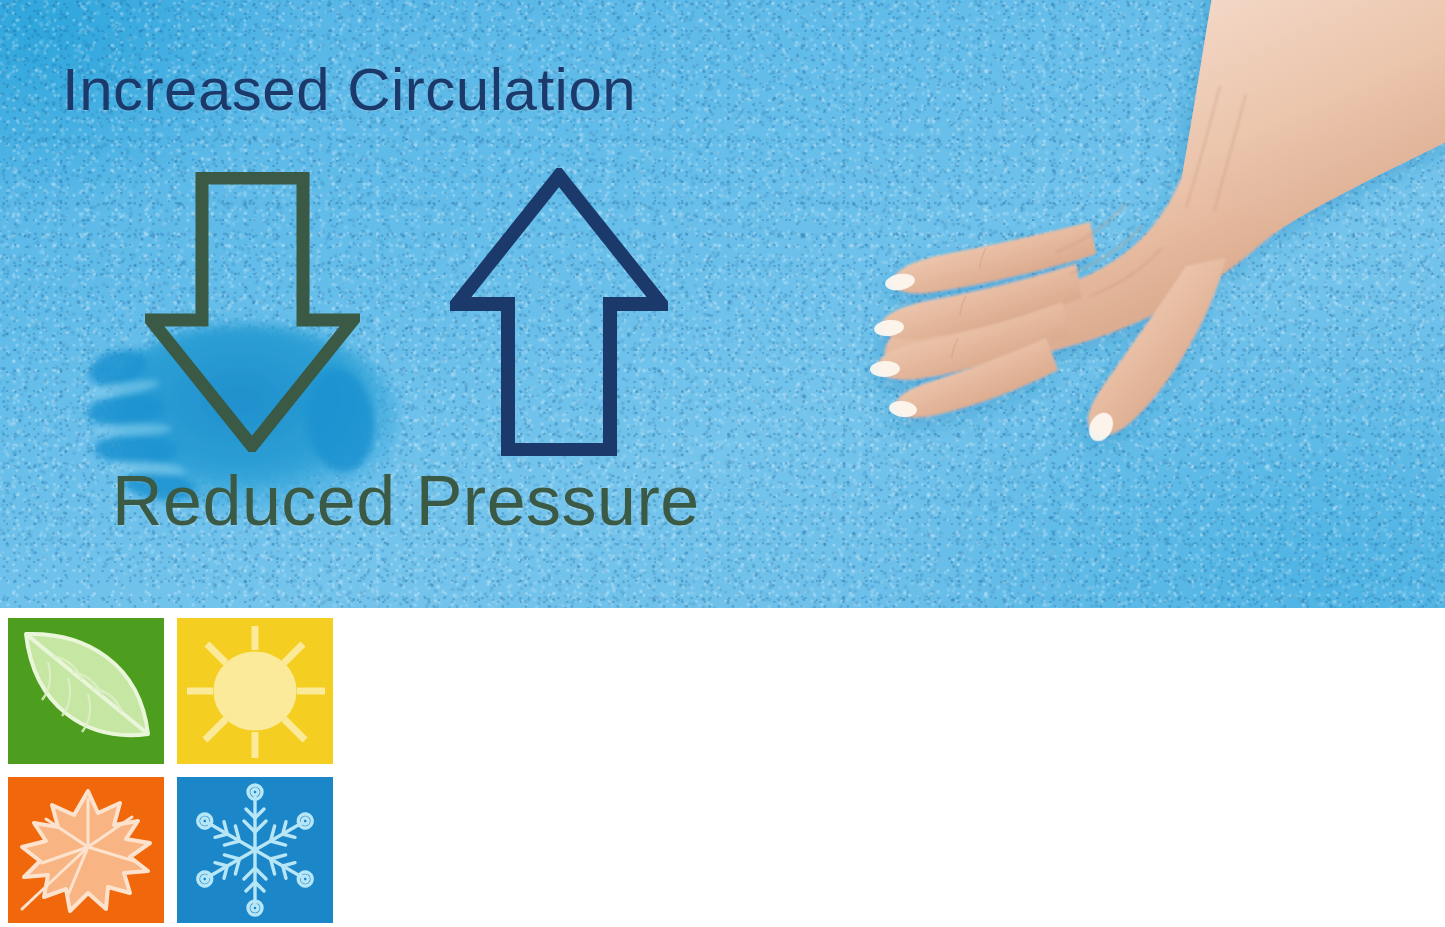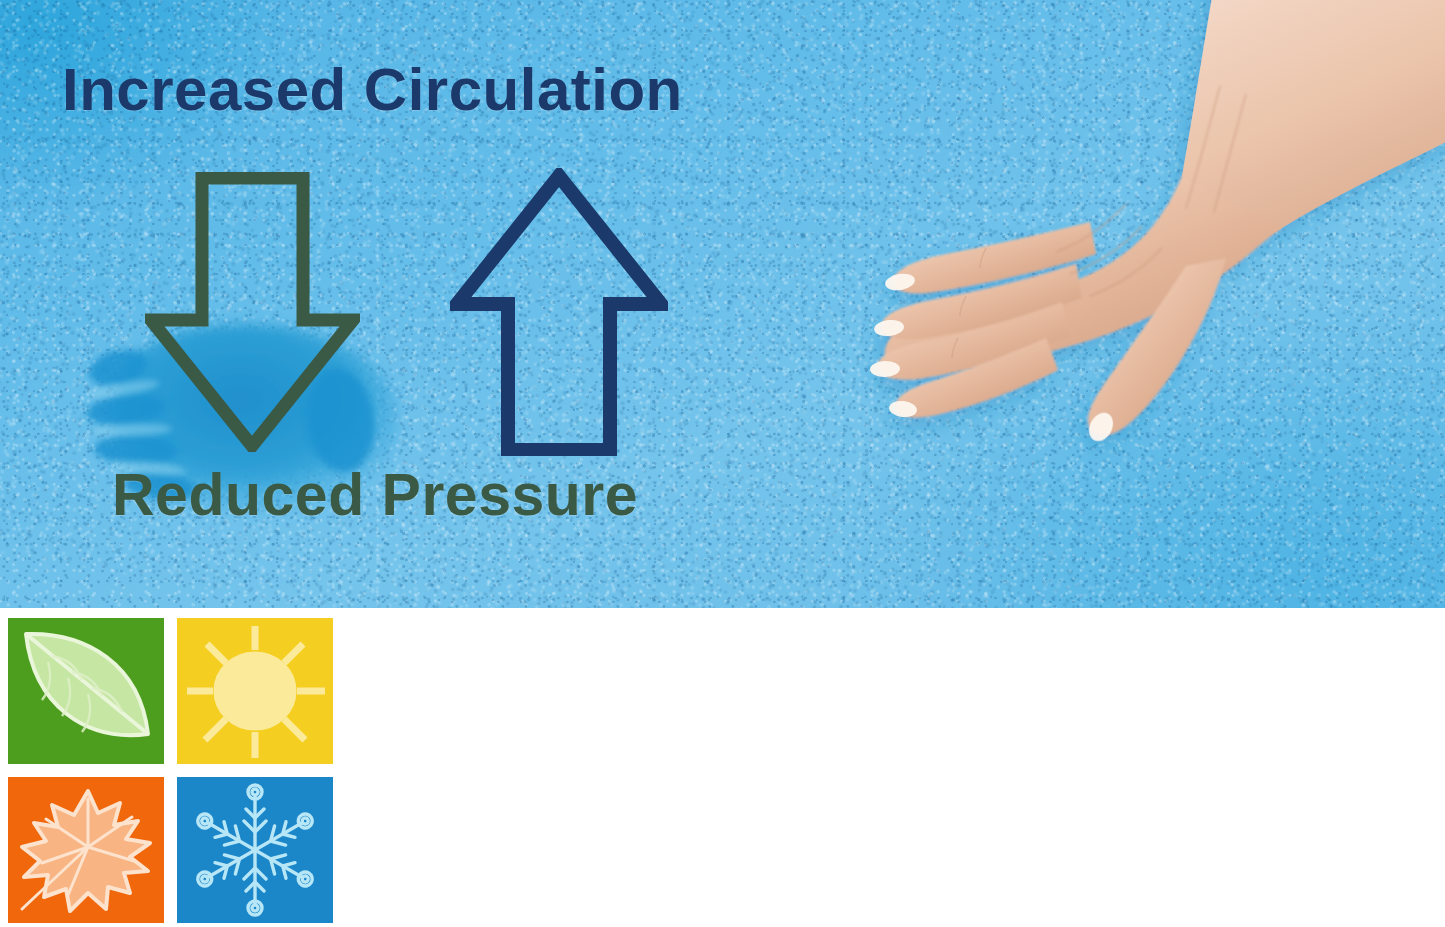--- a/index.html
+++ b/index.html
@@ -112,36 +112,36 @@
   .arrow-svg {
     width: 100%;
     height: 100%;
     display: block;
   }
 
   
   .photo-caption {
     position: absolute;
     font-family: "Liberation Sans", sans-serif;
-    font-weight: bold;
+    font-weight: normal;
     letter-spacing: .5px;
     white-space: nowrap;
     line-height: 1;
   }
   .caption-circulation {
     left: 62px;
     top: 60px;
     font-size: 60px;
     color: #1b3a6b;
     text-shadow: 0 1px 1px rgba(255,255,255,.18);
   }
   .caption-pressure {
     left: 112px;
     top: 466px;
-    font-size: 59px;
+    font-size: 70px;
     color: #3b5a46;
     text-shadow: 0 1px 1px rgba(255,255,255,.18);
   }
 
   
   .info-panel {
     position: absolute;
     left: 0;
     top: 608px;
     width: 1445px;

